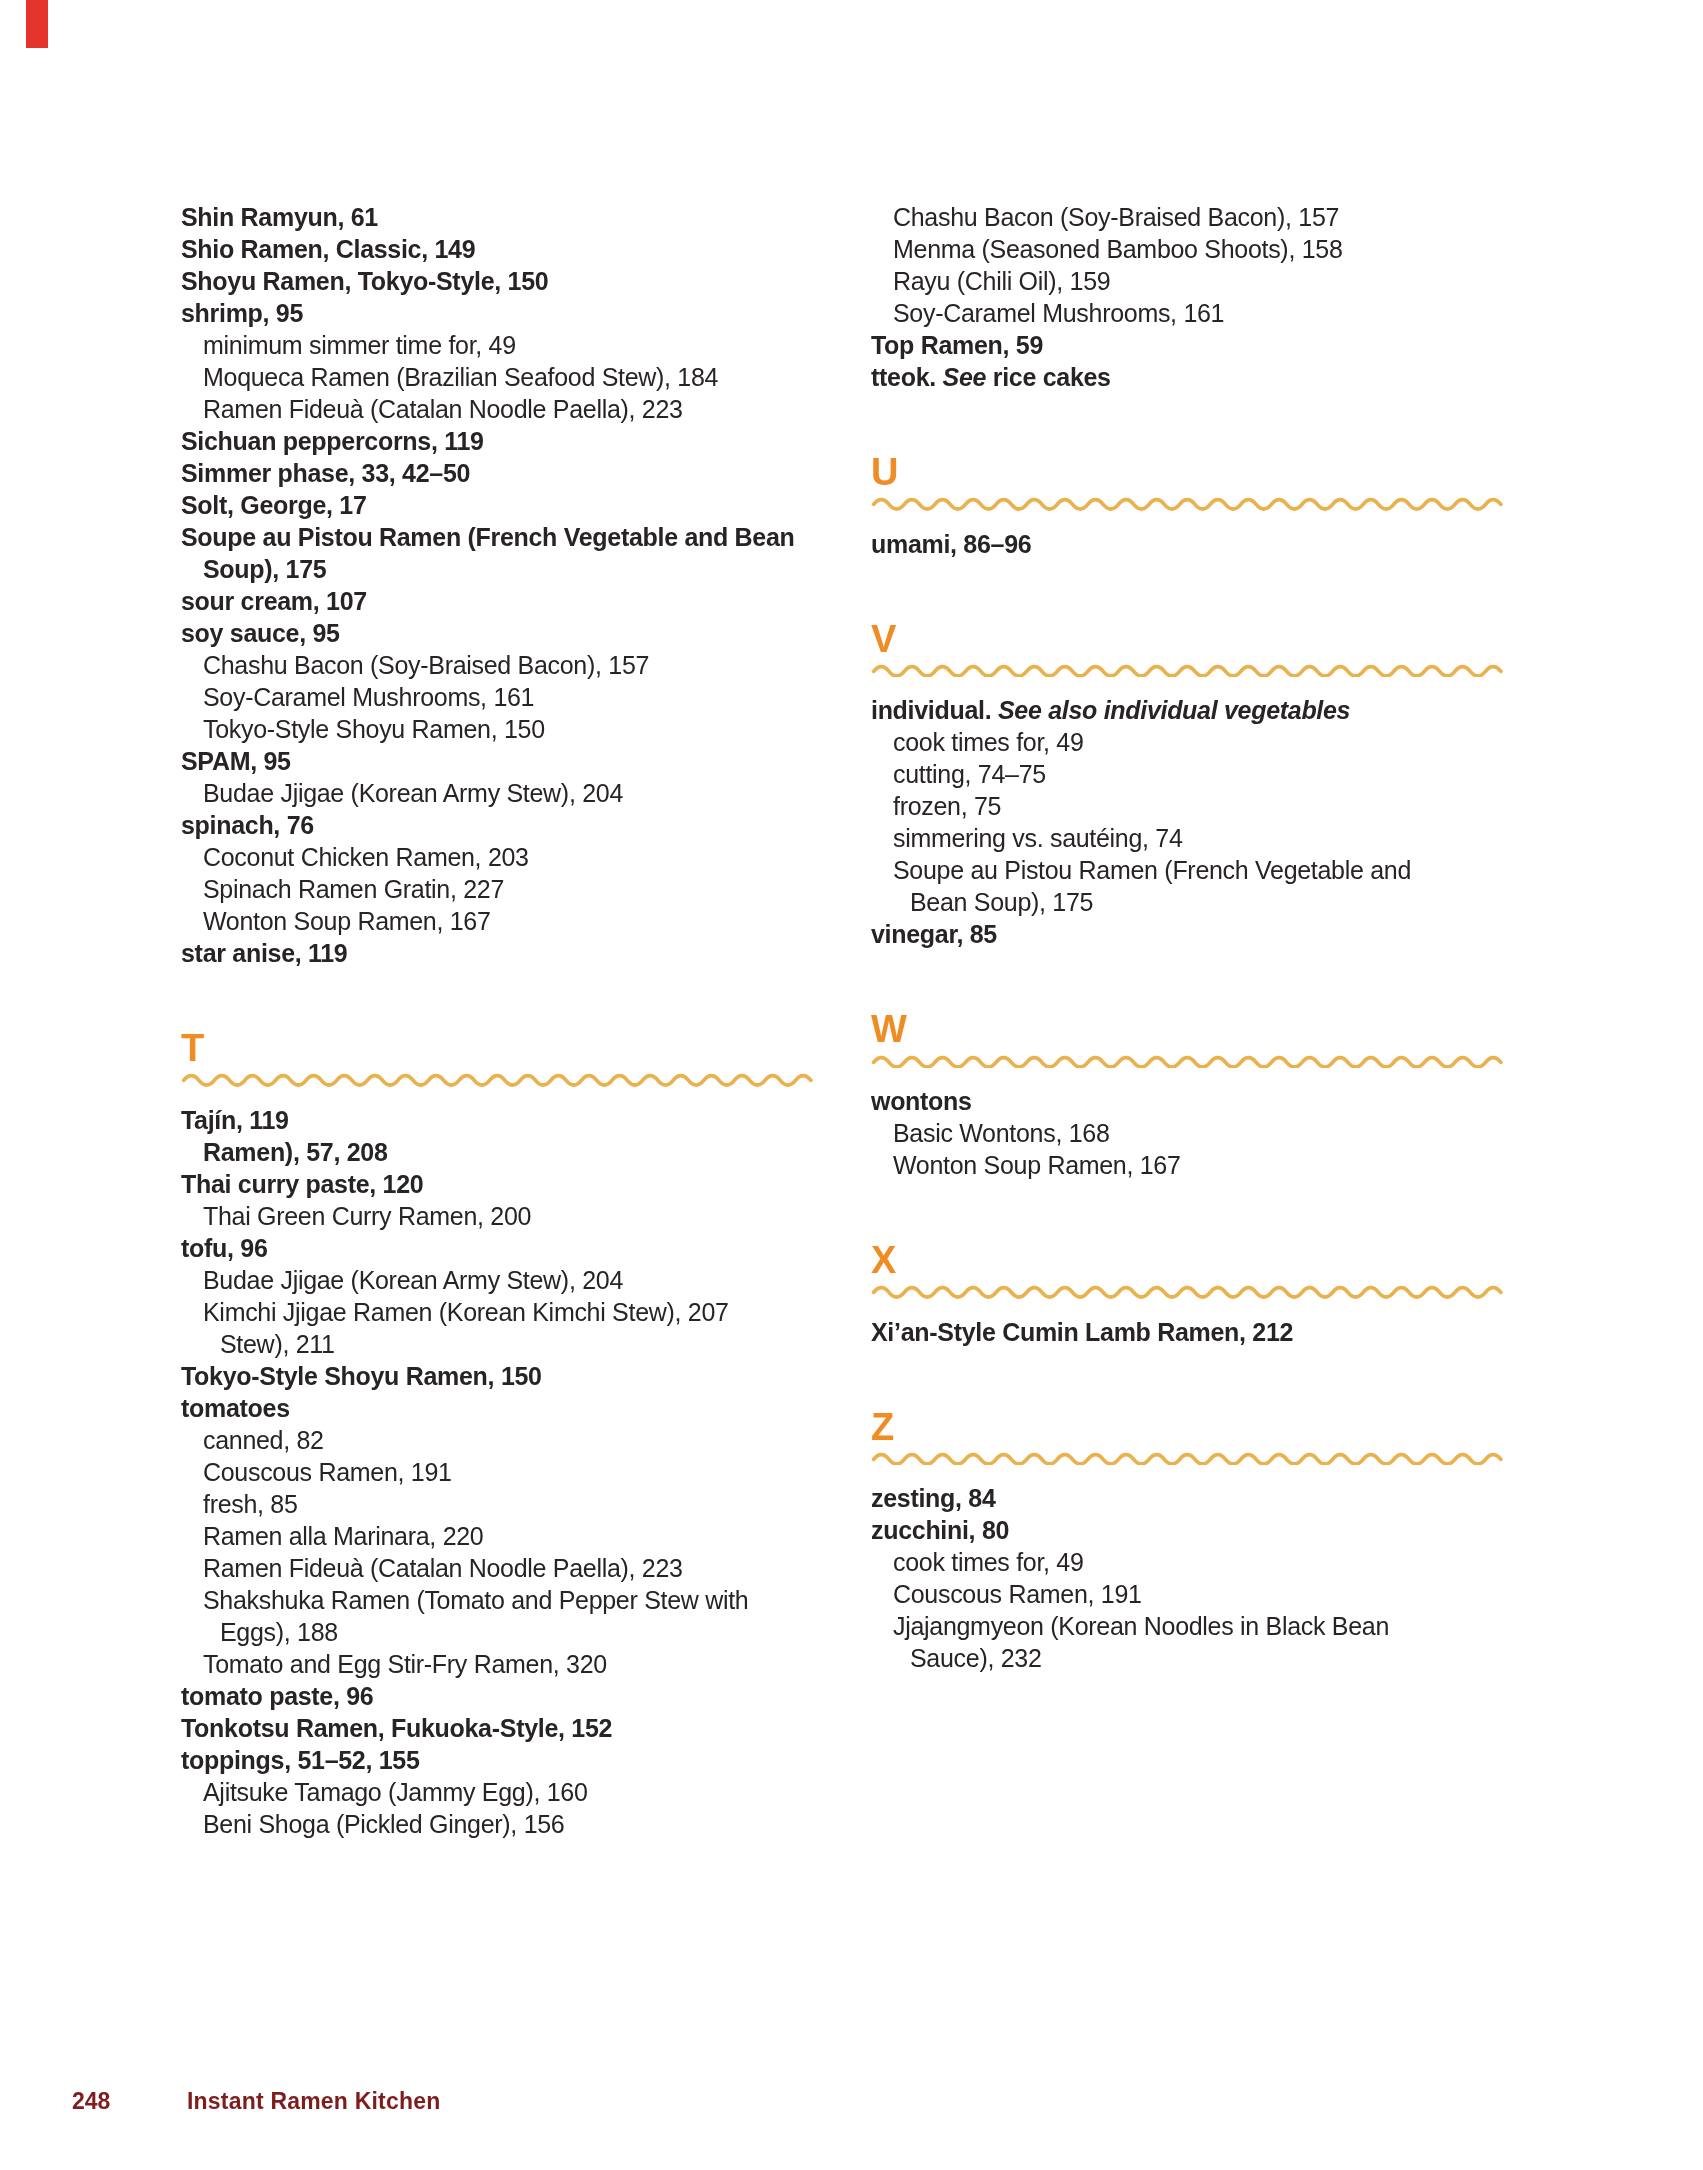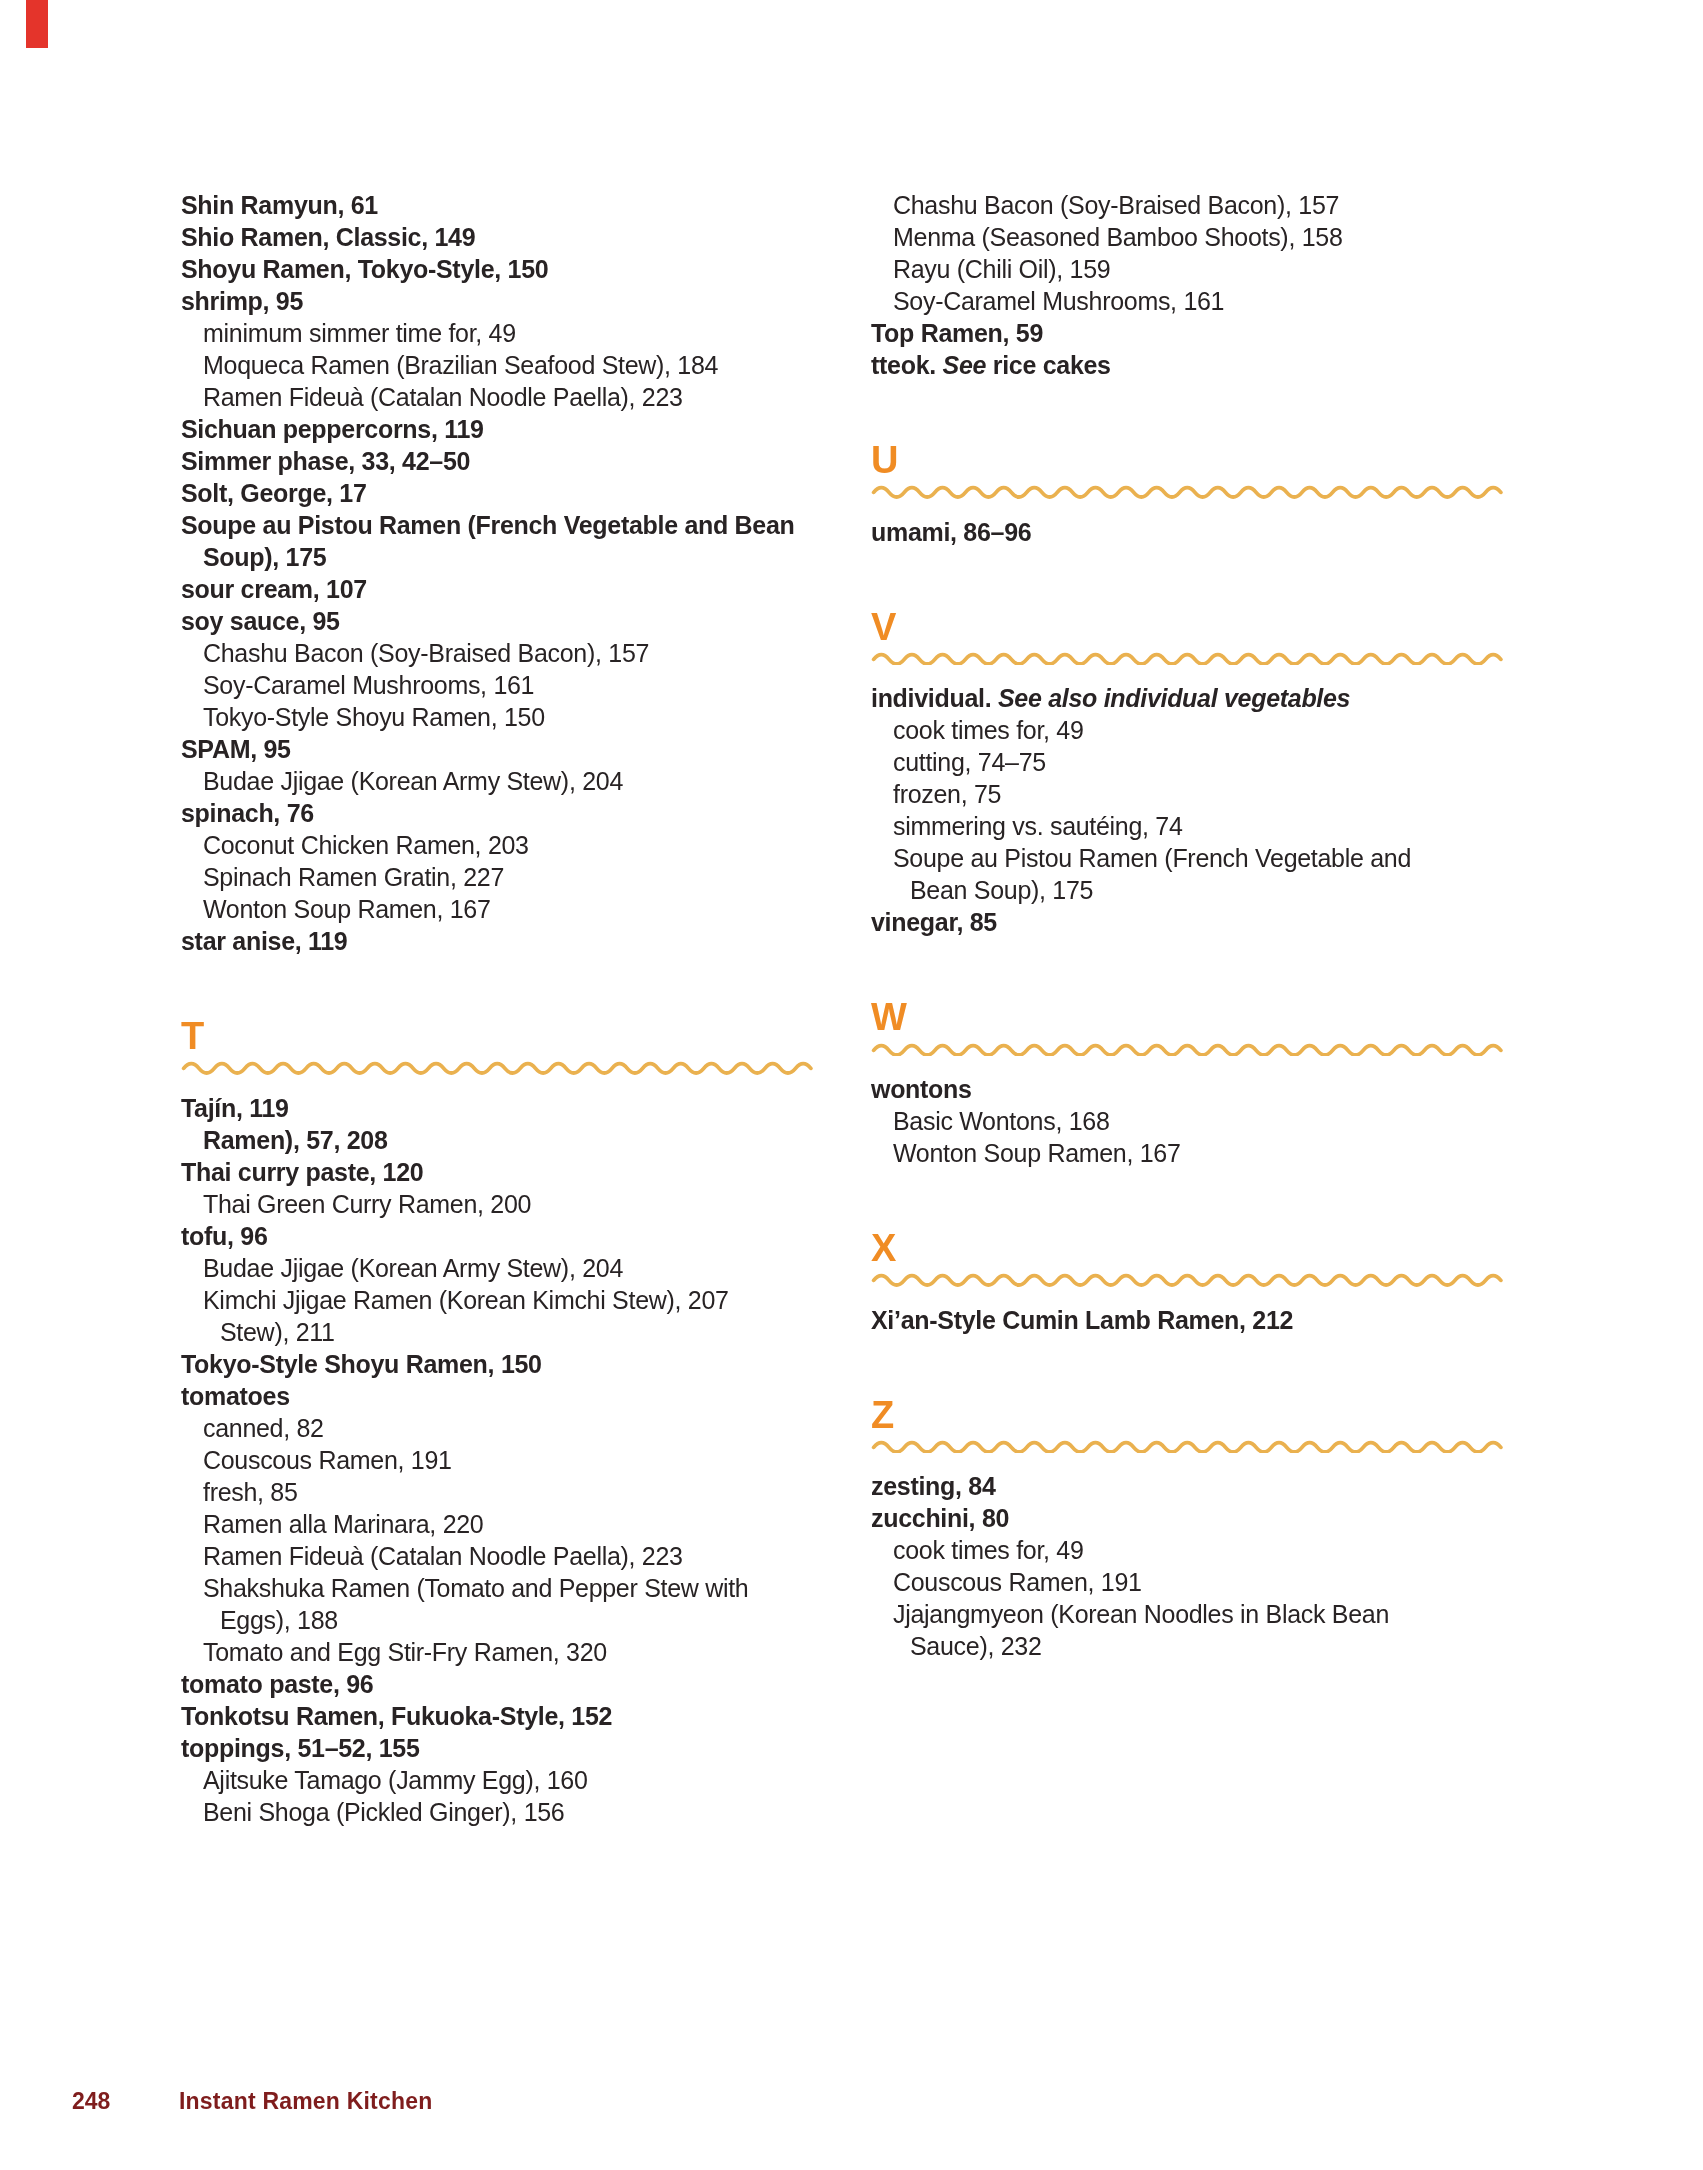--- a/index.html
+++ b/index.html
@@ -8,21 +8,21 @@
     width:1704px;height:2170px;
     background:#ffffff;
     font-family:"Liberation Sans", sans-serif;
     color:#282324;
     overflow:hidden;
   }
   .corner-mark{
     position:absolute;left:25.6px;top:0;width:22px;height:48px;
   }
   .col{
-    position:absolute;top:189px;width:641px;
+    position:absolute;top:201px;width:641px;
   }
   .col-left{left:181px;}
   .col-right{left:871px;}
   .line{
     height:32px;line-height:32px;
     font-size:25px;
     letter-spacing:-0.3px;
     white-space:nowrap;
   }
   .bold{font-weight:700;}
@@ -36,21 +36,21 @@
     display:block;
     font-size:38px;line-height:39px;font-weight:700;
     letter-spacing:0;
   }
   .wavy{display:block;margin-top:3.4px;}
   .footer{
     position:absolute;top:2089px;left:0;width:1704px;height:29px;
     font-size:23px;line-height:25.6px;font-weight:700;
   }
   .footer .page-number{position:absolute;left:72px;}
-  .footer .book-title{position:absolute;left:179px;letter-spacing:0.2px;}
+  .footer .book-title{position:absolute;left:187px;letter-spacing:0.2px;}
 </style>
 </head>
 <body>
 
 <div class="page">
   <div class="corner-mark" style="background: rgb(228, 52, 43);"></div>
 
   <div class="col col-left">
       <div class="entries">
         <div class="line indent-0 bold">Shin Ramyun, 61</div>

